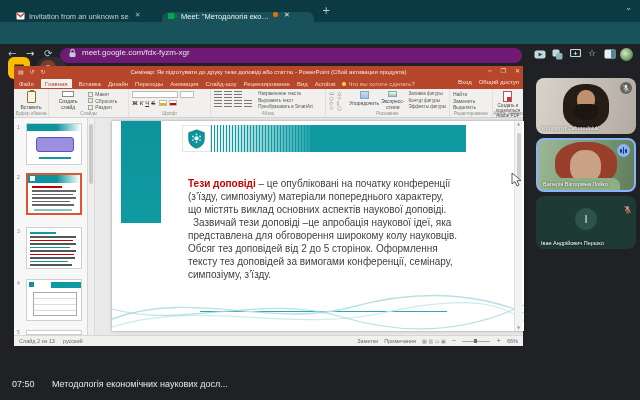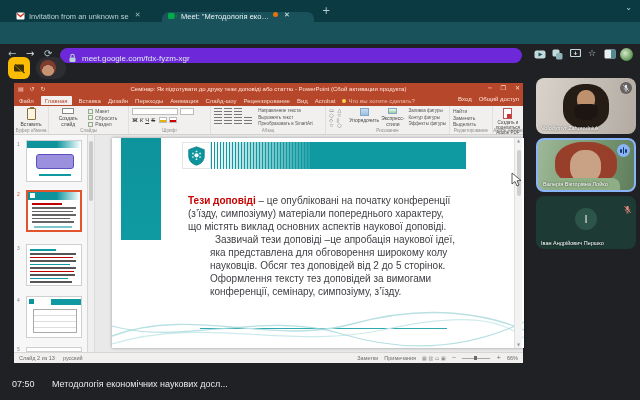--- a/index.html
+++ b/index.html
@@ -9,32 +9,32 @@
   .ico { font-family:"DejaVu Sans",sans-serif; line-height:1; }
 
   
   .tabstrip { left:0; top:0; width:640px; height:22px; background:#0c3a42; }
   .tab { top:12px; height:18px; display:flex; align-items:flex-start; gap:4px; padding:0 6px; font-size:7.5px; color:#b9d2d5; }
   .tab.active { background:#1a525c; border-radius:7px 7px 0 0; color:#e9f3f4; }
   .tab .ttl { white-space:nowrap; overflow:hidden; max-width:110px; }
   .closex { font-size:7px; color:#9dbcc0; margin-left:2px; }
   .toolbar { left:0; top:22px; width:640px; height:22px; background:#1a525c; }
   .navbtn { font-size:10px; color:#a9c6ca; top:27px; }
-  .urlbar { left:60px; top:25.5px; width:462px; height:15px; border-radius:8px; background:#6d28d9; display:flex; align-items:flex-end; gap:5px; padding:0 8px; }
+  .urlbar { left:60px; top:25.5px; width:462px; height:15px; border-radius:8px; background:#701a75; display:flex; align-items:flex-start; gap:5px; padding:0 8px; }
   .urltext { font-size:8px; color:#dce9ea; }
   .tbico { top:27px; color:#c4d9db; }
 
   
   .yellowbadge { left:8px; top:57px; width:22px; height:22px; border-radius:6px; background:#fbbc04; display:flex; align-items:center; justify-content:center; }
   .presenterpill { left:36px; top:57px; height:22px; border-radius:11px; background:#2d2e31; display:flex; align-items:center; gap:6px; padding:0 10px 0 4px; }
   .presavatar { width:16px; height:16px; border-radius:50%; background:radial-gradient(circle at 50% 68%, #c79274 0 42%, #7e3d2c 43%); }
   .prestext { font-size:8.5px; color:#e8eaed; white-space:nowrap; }
 
   
-  .pptwin { left:14px; top:83px; width:509px; height:212px; background:#ef4444; }
+  .pptwin { left:14px; top:66px; width:509px; height:212px; background:#ef4444; }
   .ppt-titlebar { left:0; top:0; width:509px; height:12px; background:#b7472a; display:flex; align-items:center; }
   .qa { color:#f3cfc4; font-size:6px; margin-left:4px; letter-spacing:2px; }
   .ppt-title { position:absolute; left:90px; right:90px; text-align:center; font-size:6px; color:#ffe4da; white-space:nowrap; overflow:hidden; }
   .winctl { position:absolute; right:3px; top:0; display:flex; gap:9px; color:#ffd9cc; font-size:6px; padding-top:2px; }
   .ppt-tabsrow { left:0; top:12px; width:509px; height:11px; background:#b7472a; display:flex; align-items:center; gap:7px; padding-left:5px; font-size:6px; color:#f6d8cd; }
   .ppt-tab.sel { background:#f1f0ef; color:#b7472a; padding:1.5px 4px; border-radius:1px 1px 0 0; }
   .tellme { color:#f0c0ae; display:flex; align-items:center; gap:2px; }
   .bulb { width:4px; height:4px; border-radius:50%; background:#ffd34d; display:inline-block; }
   .acctarea { position:absolute; right:4px; top:13px; display:flex; gap:7px; font-size:6px; color:#ffe4da; }
 
@@ -68,21 +68,21 @@
   .canvas { left:81px; top:0; width:428px; height:217px; background:#e9e9e9; }
   .slide { left:17px; top:3px; width:412px; height:210px; background:#fff; box-shadow:0 0 3px rgba(0,0,0,.35); overflow:hidden; }
   .tealleft { left:9px; top:0; width:40px; height:102px; background:linear-gradient(180deg,#0d939c,#0f9aa2); }
   .bandlogo { left:70px; top:4px; width:29px; height:27px; background:#fff; border:1px solid #e4e4e4; display:flex; align-items:center; justify-content:center; }
   .bandstripes { left:99px; top:4px; width:100px; height:27px;
      background:repeating-linear-gradient(90deg,#0f9aa2 0 1px, rgba(255,255,255,0) 1px 3px),
                 linear-gradient(90deg, rgba(15,154,162,0), rgba(15,154,162,.9)); }
   .bandsolid { left:199px; top:4px; width:155px; height:27px; background:#0f9aa2; }
   .slidebody { left:76px; top:56px; width:272px; font-size:10px; line-height:13px; color:#3e3e44; }
   .slidebody .red { color:#c80000; font-weight:bold; }
-  .p2 { text-indent:5px;margin-left:22px; }
+  .p2 { text-indent:5px; }
   .tealline { left:88px; top:190px; width:247px; height:1px; background:#2fa9af; }
   .cscroll { left:419px; top:3px; width:8px; height:210px; background:#f3f3f3; border-left:1px solid #e0e0e0; font-size:4px; color:#999; text-align:center; }
 
   .statusbar { left:0; top:269px; width:509px; height:11px; background:#f1f0ef; border-top:1px solid #d8d6d4; display:flex; align-items:center; font-size:5.5px; color:#6a6a6a; padding:0 5px; gap:8px; }
   .statusright { margin-left:auto; display:flex; align-items:center; gap:6px; }
   .zoomline { width:28px; height:1px; background:#a9a7a5; position:relative; }
   .zoomline i { position:absolute; left:12px; top:-1.5px; width:3px; height:4px; background:#6a6a6a; }
 
   
   .tile { left:536px; width:100px; border-radius:8px; overflow:hidden; }

